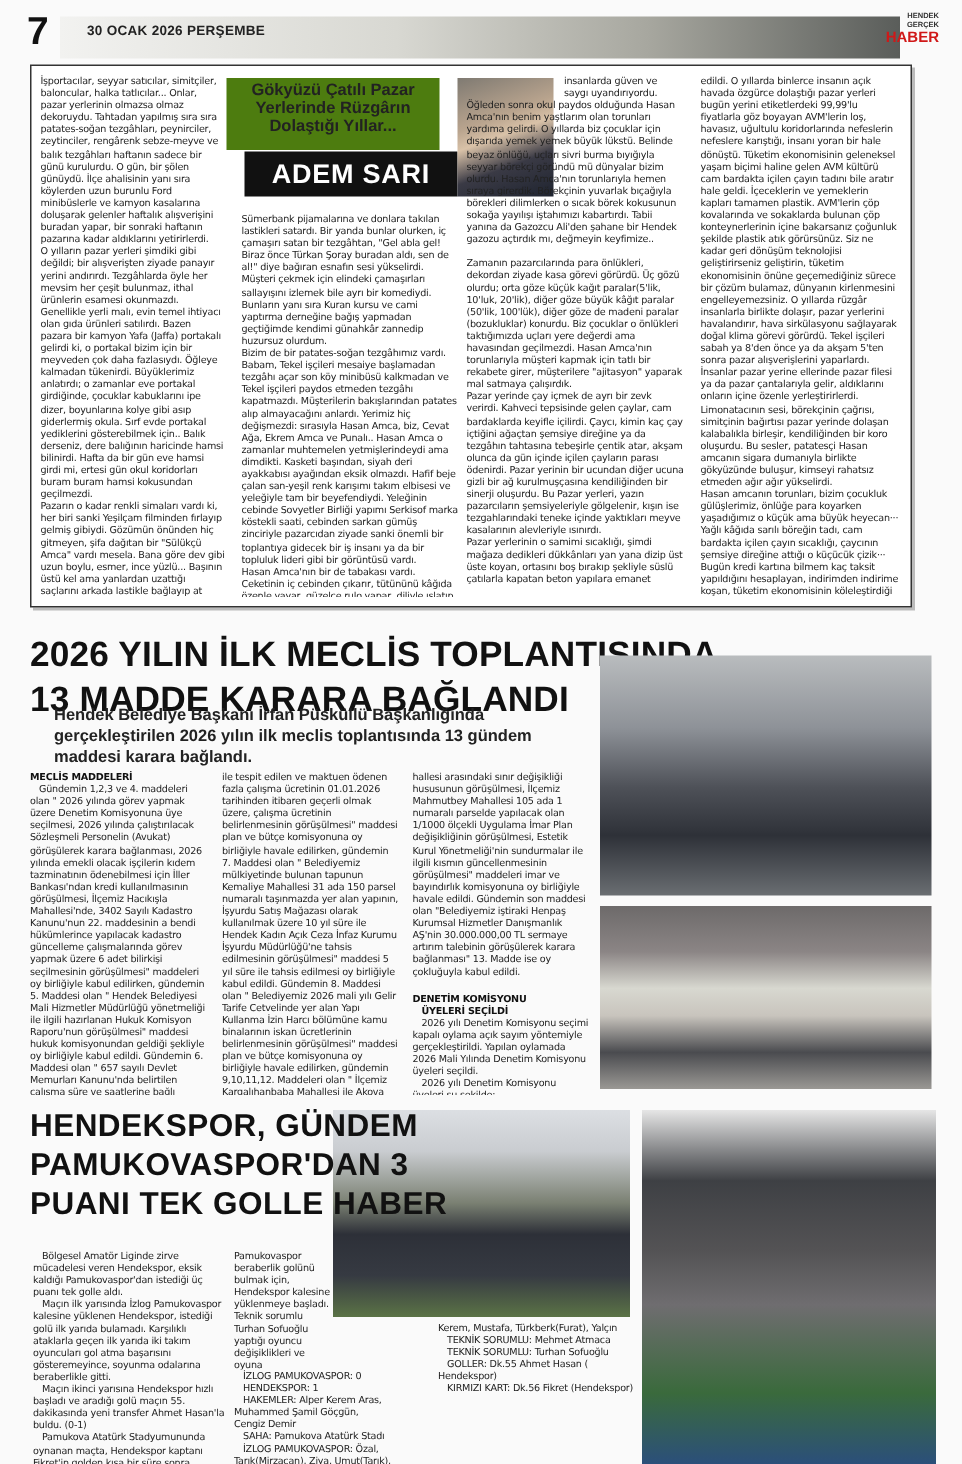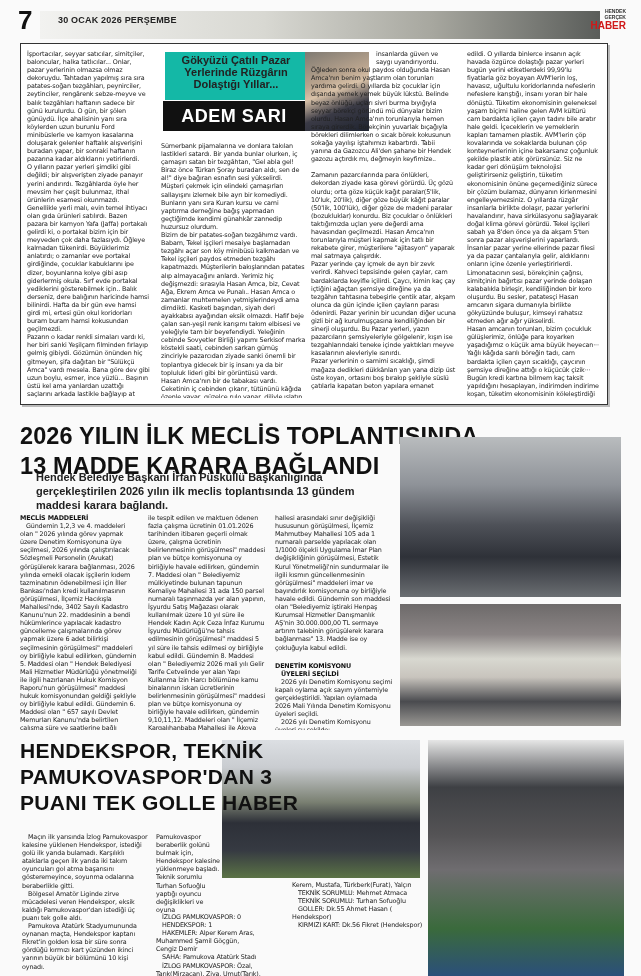--- a/index.html
+++ b/index.html
@@ -14,21 +14,21 @@
   .logo .l1{font:bold 5px "Liberation Sans",sans-serif;color:#333;display:block;line-height:6px;}
   .logo .l2{font:bold 10px "Liberation Sans",sans-serif;color:#d01818;display:block;line-height:11px;}
   
   .box{position:absolute;left:20px;top:43px;width:586px;height:360px;border:1.5px solid #333;background:#fff;box-shadow:2px 2px 0 #bbb;}
   .col{position:absolute;font-family:"DejaVu Sans",sans-serif;font-size:6.4px;line-height:8.1px;color:#222;text-align:left;overflow:hidden;letter-spacing:-0.15px;}
   .col p{margin:0;}
   .c1{left:6px;top:6px;width:123px;height:348px;}
   .c2{left:140px;top:98px;width:145px;height:256px;}
   .c3{left:290px;top:6px;width:145px;height:348px;}
   .c4{left:446px;top:6px;width:132px;height:348px;}
-  .titlebox{position:absolute;left:144px;top:8px;width:142px;height:48px;background:#14b8a6;}
+  .titlebox{position:absolute;left:130px;top:8px;width:142px;height:48px;background:#4d7c0f;}
   .titletxt{position:absolute;left:0;top:2px;width:142px;text-align:center;font:bold 11px "Liberation Sans",sans-serif;color:#222;line-height:12px;}
   .authbar{position:absolute;left:142px;top:57px;width:142px;height:30px;background:#111;}
   .auth{position:absolute;left:0;top:5px;width:142px;text-align:center;font:bold 18px "Liberation Sans",sans-serif;color:#fff;letter-spacing:0.5px;}
   .photo-auth{position:absolute;left:284px;top:8px;width:64px;height:79px;background:linear-gradient(160deg,#7f7a72 0%,#b9a48e 35%,#d9c2a8 48%,#3a3a45 70%,#1f2430 100%);}
   
   .h2{position:absolute;left:20px;top:421px;font:bold 23.5px "Liberation Sans",sans-serif;line-height:30px;color:#111;letter-spacing:0.1px;}
   .h2sub{position:absolute;left:36px;top:470px;width:360px;font:bold 11px "Liberation Sans",sans-serif;line-height:14px;color:#222;}
   .photo1{position:absolute;left:400px;top:437px;width:221px;height:160px;background:linear-gradient(180deg,#b9bcbe 0%,#8e9298 30%,#4e5158 55%,#2e3138 75%,#6a6e72 100%);}
   .photo2{position:absolute;left:400px;top:604px;width:221px;height:122px;background:linear-gradient(180deg,#6d6a6a 0%,#8b8585 25%,#d8d8d0 45%,#c8c4bd 60%,#4a4b4f 80%,#9a9894 100%);}
   .nc{position:absolute;font-family:"DejaVu Sans",sans-serif;font-size:6.4px;line-height:8.1px;color:#222;overflow:hidden;letter-spacing:-0.15px;}
@@ -114,27 +114,28 @@
     <p class="sub" style="margin-top:10px;">DENETİM KOMİSYONU</p>
     <p class="sub" style="padding-left:6px;">ÜYELERİ SEÇİLDİ</p>
     <p style="text-indent:6px;">2026 yılı Denetim Komisyonu seçimi kapalı oylama açık sayım yöntemiyle gerçekleştirildi. Yapılan oylamada 2026 Mali Yılında Denetim Komisyonu üyeleri seçildi.</p>
     <p style="text-indent:6px;">2026 yılı Denetim Komisyonu üyeleri şu şekilde;</p>
 
   </div>
 
   <div class="photo3"></div>
   <div class="photo4"></div>
   <div class="h3">
-    <div>HENDEKSPOR, TEKNİK</div>
+    <div>HENDEKSPOR, GÜNDEM</div>
     <div>PAMUKOVASPOR'DAN 3</div>
     <div>PUANI TEK GOLLE HABER</div>
   </div>
   <div class="nc s1">
+    <p style="text-indent:6px;">Bölgesel Amatör Liginde zirve mücadelesi veren Hendekspor, eksik kaldığı Pamukovaspor'dan istediği üç puanı tek golle aldı.</p>
     <p style="text-indent:6px;">Maçın ilk yarısında İzlog Pamukovaspor kalesine yüklenen Hendekspor, istediği golü ilk yarıda bulamadı. Karşılıklı ataklarla geçen ilk yarıda iki takım oyuncuları gol atma başarısını gösteremeyince, soyunma odalarına beraberlikle gitti.</p>
-    <p style="text-indent:6px;">Bölgesel Amatör Liginde zirve mücadelesi veren Hendekspor, eksik kaldığı Pamukovaspor'dan istediği üç puanı tek golle aldı.</p>
+    <p style="text-indent:6px;">Maçın ikinci yarısına Hendekspor hızlı başladı ve aradığı golü maçın 55. dakikasında yeni transfer Ahmet Hasan'la buldu. (0-1)</p>
     <p style="text-indent:6px;">Pamukova Atatürk Stadyumununda oynanan maçta, Hendekspor kaptanı Fikret'in golden kısa bir süre sonra gördüğü kırmızı kart yüzünden ikinci yarının büyük bir bölümünü 10 kişi oynadı.</p>
 
   </div>
   <div class="nc s2">
     <p>Pamukovaspor beraberlik golünü bulmak için, Hendekspor kalesine yüklenmeye başladı. Teknik sorumlu Turhan Sofuoğlu yaptığı oyuncu değişiklikleri ve oyuna müdahalesiyle, İzlog Pamukovaspor'un kurduğu baskıyı kırdı ve sahadan 3 puanla ayrılmayı başardı.</p>
   </div>
   <div class="nc s2b">
     <p style="text-indent:6px;">İZLOG PAMUKOVASPOR: 0</p>
     <p style="text-indent:6px;">HENDEKSPOR: 1</p>
     <p style="text-indent:6px;">HAKEMLER: Alper Kerem Aras, Muhammed Şamil Göçgün, Cengiz Demir</p>

